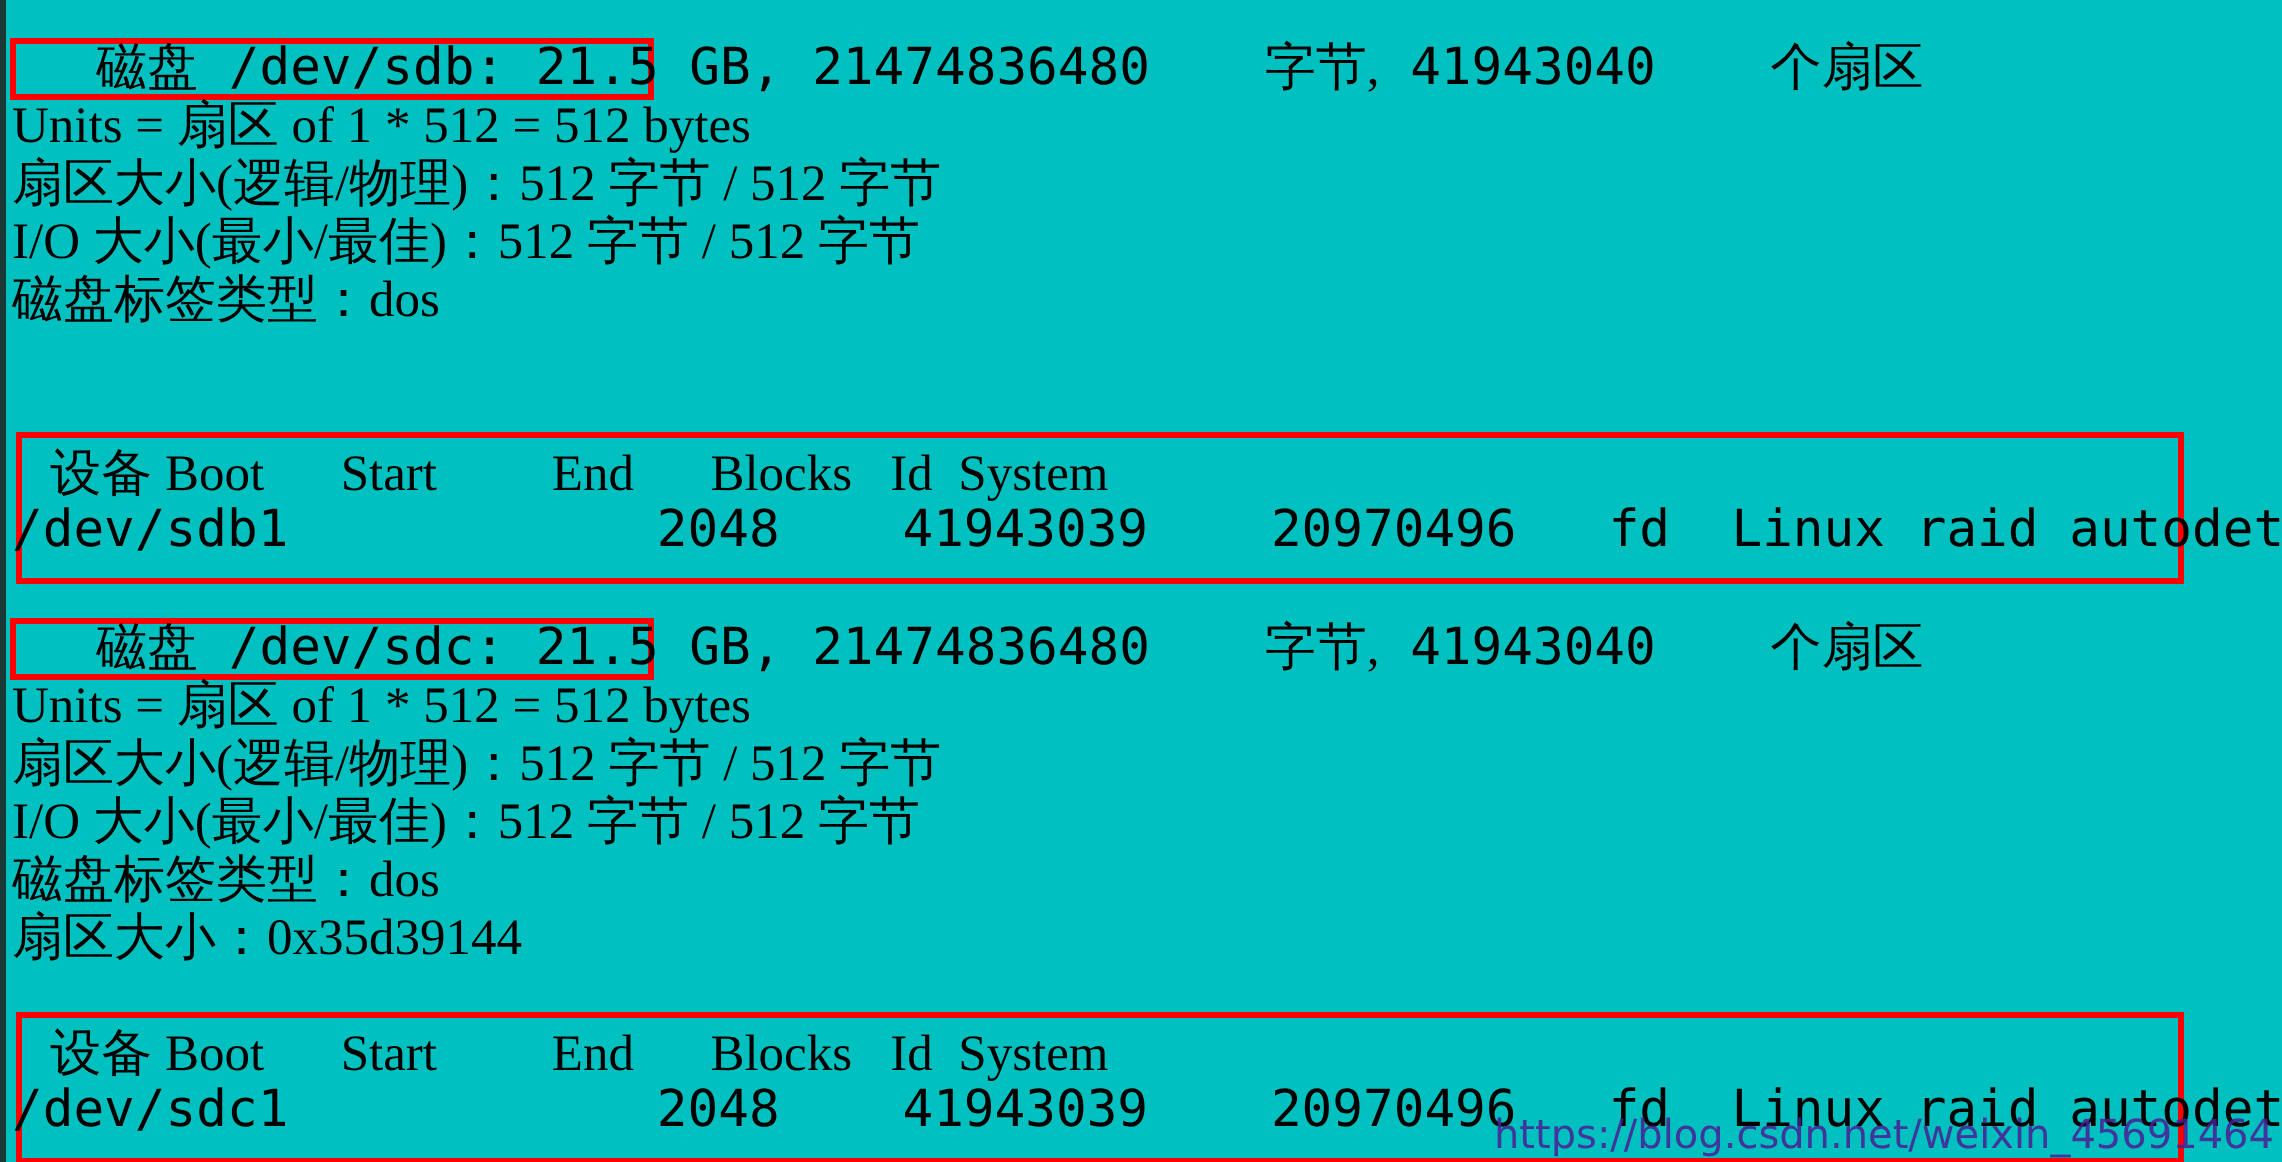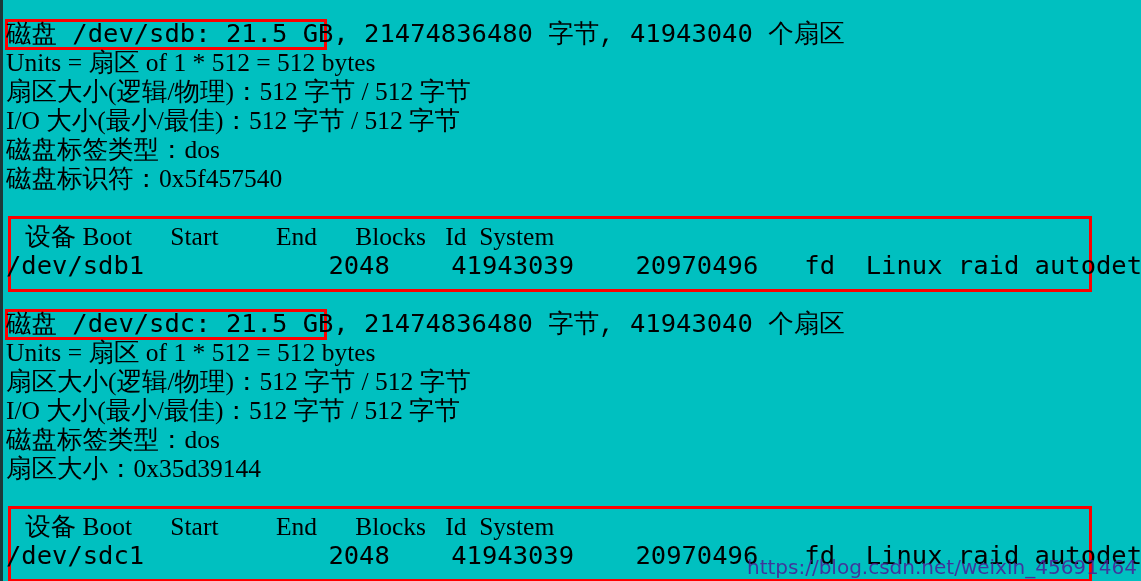--- a/index.html
+++ b/index.html
@@ -46,21 +46,22 @@
   }
   .line.cjk {
     font-family: Liberation Serif, serif;
   }
   
   .seg-mono {
     font-family: "DejaVu Sans Mono", "Liberation Mono", monospace;
     margin-top: 19px;
   }
   .seg-cjk {
-    font-family: Liberation Mono, monospace;
+    font-family: Liberation Serif, serif;
+    padding-left: 42px;
   }
   .redbox {
     position: absolute;
     border: 3px solid #fe0000;
     box-sizing: border-box;
     z-index: 2;
     pointer-events: none;
   }
   .watermark {
     position: absolute;
@@ -83,21 +84,20 @@
   <div class="left-rail"></div>
 
   <div class="line" style="top:19px;"><span class="seg-cjk">磁盘</span><span class="seg-mono"> </span><span class="seg-mono">/dev/sdb:</span><span class="seg-mono"> </span><span class="seg-mono">21.5 GB,</span><span class="seg-mono"> </span><span class="seg-mono">21474836480</span><span class="seg-mono"> </span><span class="seg-cjk">字节,</span><span class="seg-mono"> </span><span class="seg-mono">41943040</span><span class="seg-mono"> </span><span class="seg-cjk">个扇区</span></div>
 
   <div class="redbox" style="left:5px; top:19px; width:322px; height:31px;"></div>
 
   <div class="line cjk" style="top:48px;">Units = 扇区 of 1 * 512 = 512 bytes</div>
   <div class="line cjk" style="top:77px;">扇区大小(逻辑/物理)：512 字节 / 512 字节</div>
   <div class="line cjk" style="top:106px;">I/O 大小(最小/最佳)：512 字节 / 512 字节</div>
   <div class="line cjk" style="top:135px;">磁盘标签类型：dos</div>
-  <div class="line cjk" style="top:164px;">磁盘标识符：0x5f457540</div>
 
   <div class="line cjk" style="top:222px;">   设备 Boot      Start         End      Blocks   Id  System</div>
   <div class="line" style="top:251px;">/dev/sdb1            2048    41943039    20970496   fd  Linux raid autodetect</div>
 
   <div class="redbox" style="left:8px; top:216px; width:1084px; height:76px;"></div>
 
   <div class="line" style="top:309px;"><span class="seg-cjk">磁盘</span><span class="seg-mono"> </span><span class="seg-mono">/dev/sdc:</span><span class="seg-mono"> </span><span class="seg-mono">21.5 GB,</span><span class="seg-mono"> </span><span class="seg-mono">21474836480</span><span class="seg-mono"> </span><span class="seg-cjk">字节,</span><span class="seg-mono"> </span><span class="seg-mono">41943040</span><span class="seg-mono"> </span><span class="seg-cjk">个扇区</span></div>
 
   <div class="redbox" style="left:5px; top:309px; width:322px; height:31px;"></div>
 

